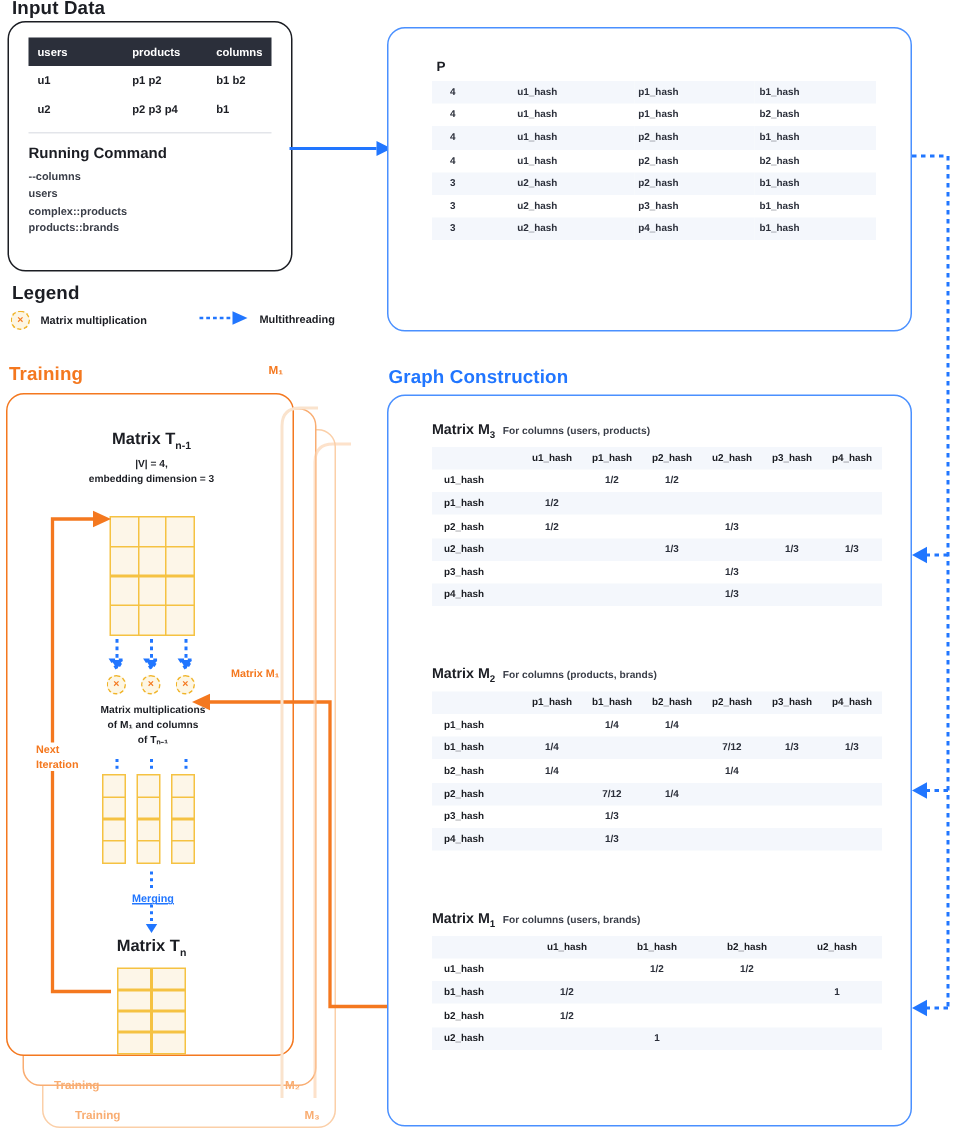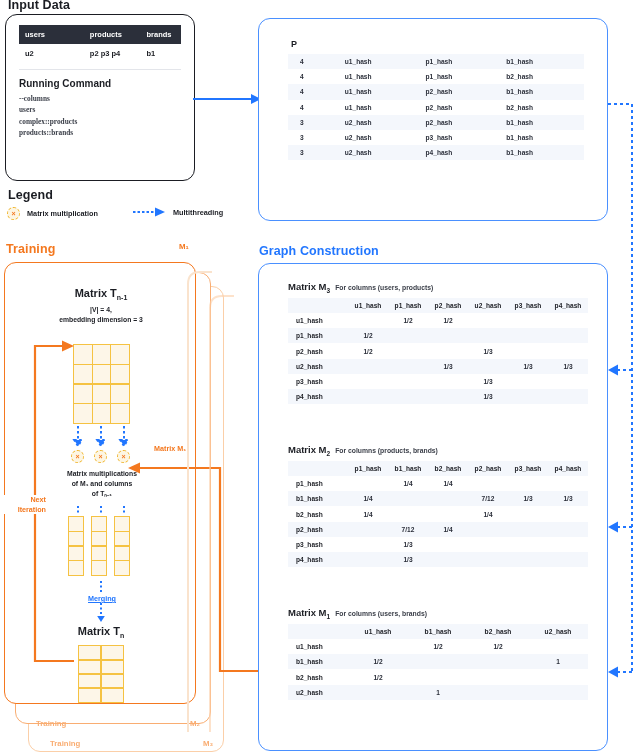--- a/index.html
+++ b/index.html
@@ -28,21 +28,21 @@
   .in-table { width: 100%; border-collapse: collapse; font-size: 7.5px; }
   .in-table thead th {
     background: #2b2f3a; color: #fff; font-weight: 700;
     text-align: left; padding: 5px 6px; font-size: 7.5px;
   }
   .in-table tbody td {
     padding: 5px 6px; font-weight: 700; font-size: 7.5px; color: #1b1d23;
   }
   .in-sep { border-top: 1px solid #e3e5ea; }
   .rc-title { font-size: 10px; font-weight: 700; margin-bottom: 4px; }
-  .rc-lines { font-size: 7.3px; line-height: 1.55; color: #3a3e48; font-weight: 600; font-family: Liberation Serif, serif; }
+  .rc-lines { font-size: 7.3px; line-height: 1.55; color: #3a3e48; font-weight: 600; }
 
   
   .legend-row { display: flex; align-items: center; gap: 7px; }
   .legend-label { font-size: 7.3px; font-weight: 700; color: #1b1d23; }
   .mm-circle {
     width: 13px; height: 13px; border-radius: 50%;
     border: 1px dashed #f0b429; background: #fdf6e3;
     display: flex; align-items: center; justify-content: center;
     color: #f4781f; font-size: 7px; font-weight: 700; line-height: 1;
   }
@@ -96,24 +96,29 @@
 
   <div class="abs sec-title" style="left:8px; top:-2px;">Input Data</div>
 
   <div class="abs card-dark-border" style="left:5px; top:14px; width:190px; height:167px;">
     <div style="padding:10px 13px 0 13px;">
       <table class="in-table">
         <thead>
           <tr>
             <th style="width:40%">users</th>
             <th style="width:35%">products</th>
-            <th style="width:25%">brands</th>
+            <th style="width:25%">columns</th>
           </tr>
         </thead>
         <tbody>
+          <tr>
+            <td>u1</td>
+            <td>p1 p2</td>
+            <td>b1 b2</td>
+          </tr>
           <tr>
             <td>u2</td>
             <td>p2 p3 p4</td>
             <td>b1</td>
           </tr>
         </tbody>
       </table>
       <div class="in-sep" style="margin:6px 0 8px 0;"></div>
       <div class="rc-title">Running Command</div>
       <div class="rc-lines">
@@ -307,21 +312,21 @@
         <div></div>
         <div></div>
         <div></div>
       </div>
   </div>
 
   <svg class="abs" style="left:20px; top:336px; width:72px; height:335px;">
     <path d="M 54 325 L 15 325 L 15 10 L 44 10" fill="none" stroke="#f4781f" stroke-width="2.2"></path>
     <polygon points="42,4.5 54,10 42,15.5" fill="#f4781f"></polygon>
   </svg>
-  <div class="or-lbl abs" style="left:4px; top:495px; width:42px; text-align:right; background:#fff;">
+  <div class="or-lbl abs" style="left:24px; top:495px; width:42px; text-align:left; background:#fff;">
     <div>Next</div>
     <div>Iteration</div>
   </div>
 
   <svg class="abs" style="left:120px; top:455px; width:180px; height:225px;">
     <path d="M 160 216 L 100 216 L 100 13 L 18 13" fill="none" stroke="#f4781f" stroke-width="2.2"></path>
     <polygon points="20,7.5 8,13 20,18.5" fill="#f4781f"></polygon>
   </svg>
   <div class="or-lbl abs" style="left:152px; top:444px; background:#fff; padding:0 2px;">Matrix M₁</div>
 

